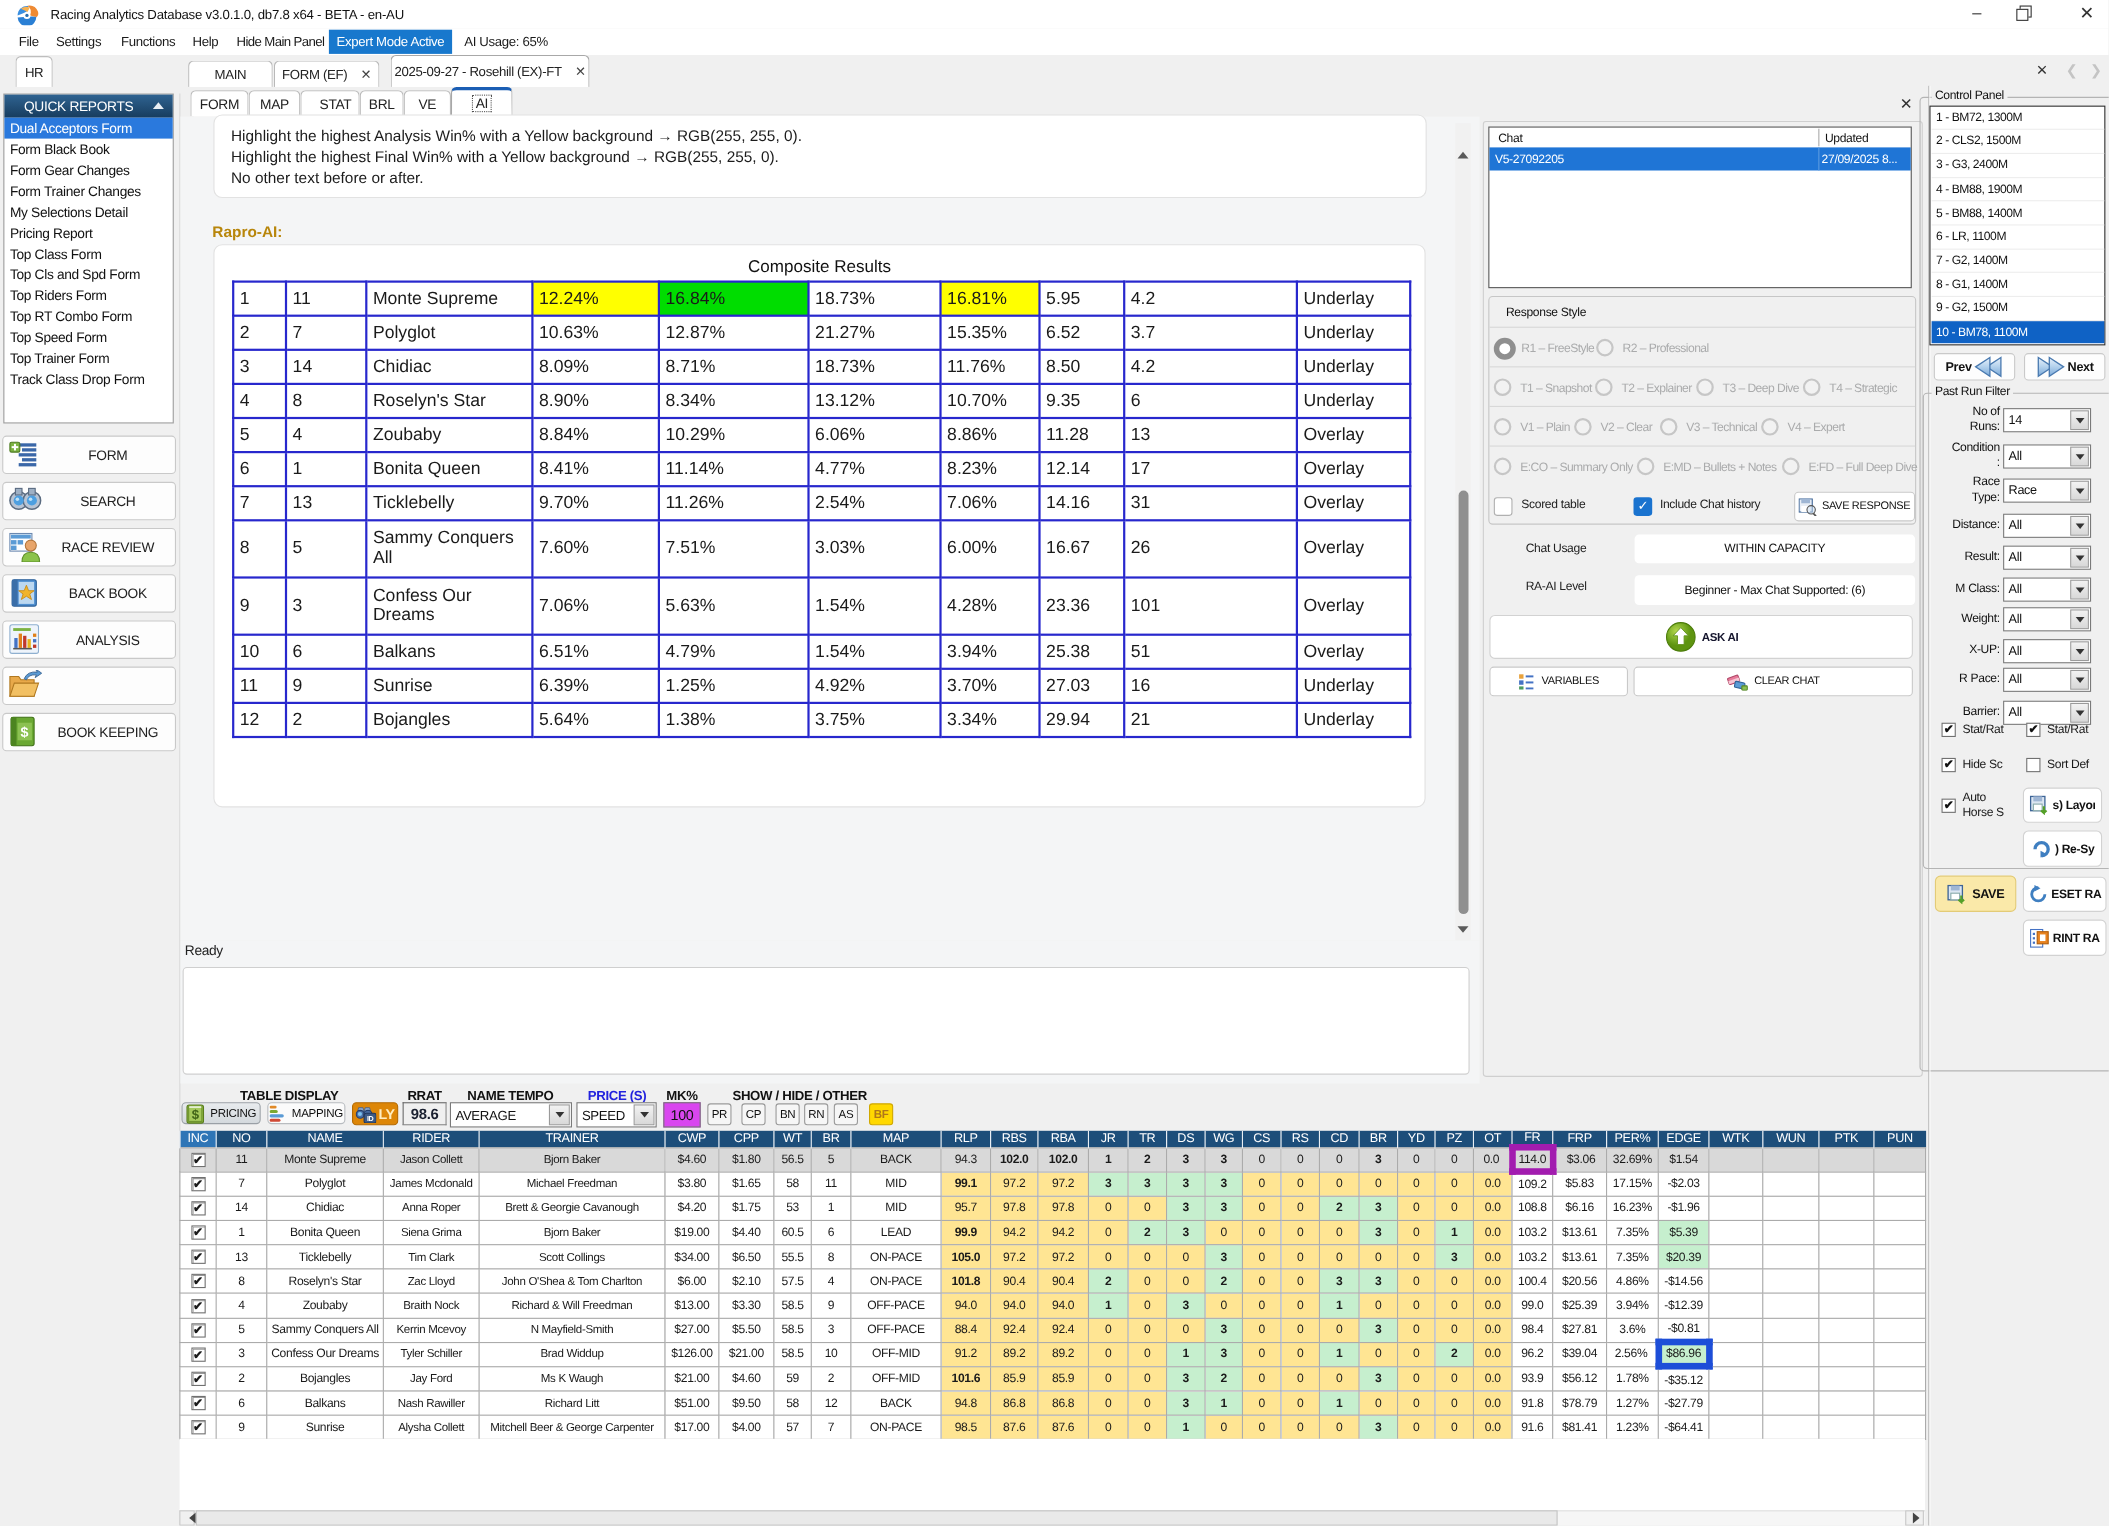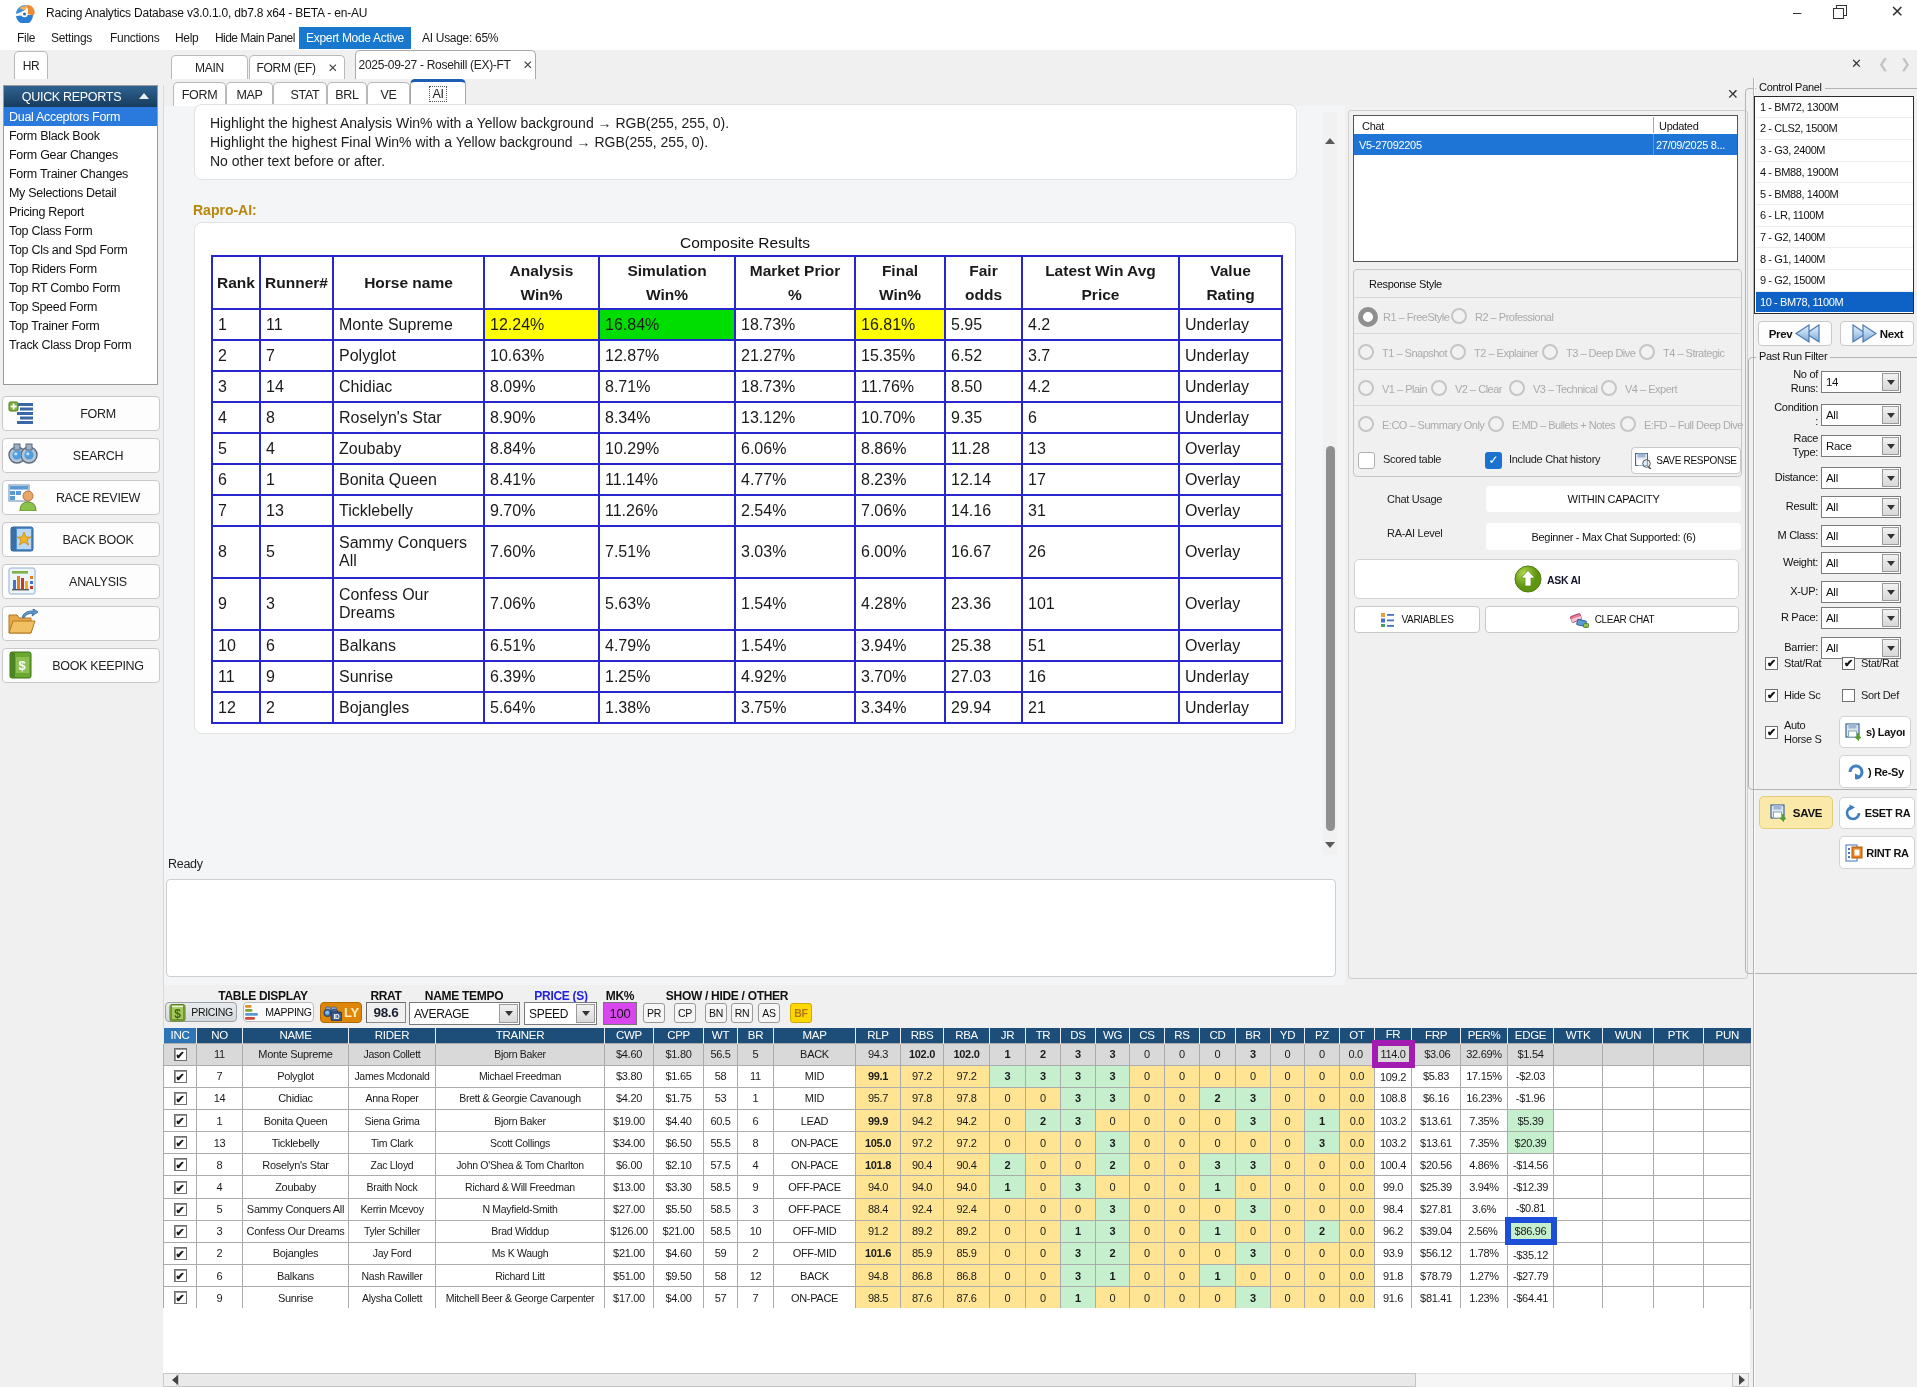--- a/index.html
+++ b/index.html
@@ -181,32 +181,20 @@
       <col style="width:151px">
       <col style="width:115px">
       <col style="width:136px">
       <col style="width:120px">
       <col style="width:90px">
       <col style="width:77px">
       <col style="width:157px">
       <col style="width:103px">
     </colgroup>
     <tbody>
-      <tr style="height:53px;">
-        <td style="border:2px solid #2727cd;text-align:center;font-weight:bold;font-size:15.5px;line-height:1.5;">Rank</td>
-        <td style="border:2px solid #2727cd;text-align:center;font-weight:bold;font-size:15.5px;line-height:1.5;">Runner#</td>
-        <td style="border:2px solid #2727cd;text-align:center;font-weight:bold;font-size:15.5px;line-height:1.5;">Horse name</td>
-        <td style="border:2px solid #2727cd;text-align:center;font-weight:bold;font-size:15.5px;line-height:1.5;">Analysis<br>Win%</td>
-        <td style="border:2px solid #2727cd;text-align:center;font-weight:bold;font-size:15.5px;line-height:1.5;">Simulation<br>Win%</td>
-        <td style="border:2px solid #2727cd;text-align:center;font-weight:bold;font-size:15.5px;line-height:1.5;">Market Prior<br>%</td>
-        <td style="border:2px solid #2727cd;text-align:center;font-weight:bold;font-size:15.5px;line-height:1.5;">Final<br>Win%</td>
-        <td style="border:2px solid #2727cd;text-align:center;font-weight:bold;font-size:15.5px;line-height:1.5;">Fair<br>odds</td>
-        <td style="border:2px solid #2727cd;text-align:center;font-weight:bold;font-size:15.5px;line-height:1.5;">Latest Win Avg<br>Price</td>
-        <td style="border:2px solid #2727cd;text-align:center;font-weight:bold;font-size:15.5px;line-height:1.5;">Value<br>Rating</td>
-      </tr>
       <tr style="height:31px;">
         <td style="border:2px solid #2727cd;font-size:16px;padding-left:5px;">1</td>
         <td style="border:2px solid #2727cd;font-size:16px;padding-left:5px;">11</td>
         <td style="border:2px solid #2727cd;font-size:16px;padding-left:5px;">Monte Supreme</td>
         <td style="border:2px solid #2727cd;font-size:16px;padding-left:5px;background:#ffff00;">12.24%</td>
         <td style="border:2px solid #2727cd;font-size:16px;padding-left:5px;background:#00dd00;">16.84%</td>
         <td style="border:2px solid #2727cd;font-size:16px;padding-left:5px;">18.73%</td>
         <td style="border:2px solid #2727cd;font-size:16px;padding-left:5px;background:#ffff00;">16.81%</td>
         <td style="border:2px solid #2727cd;font-size:16px;padding-left:5px;">5.95</td>
         <td style="border:2px solid #2727cd;font-size:16px;padding-left:5px;">4.2</td>

